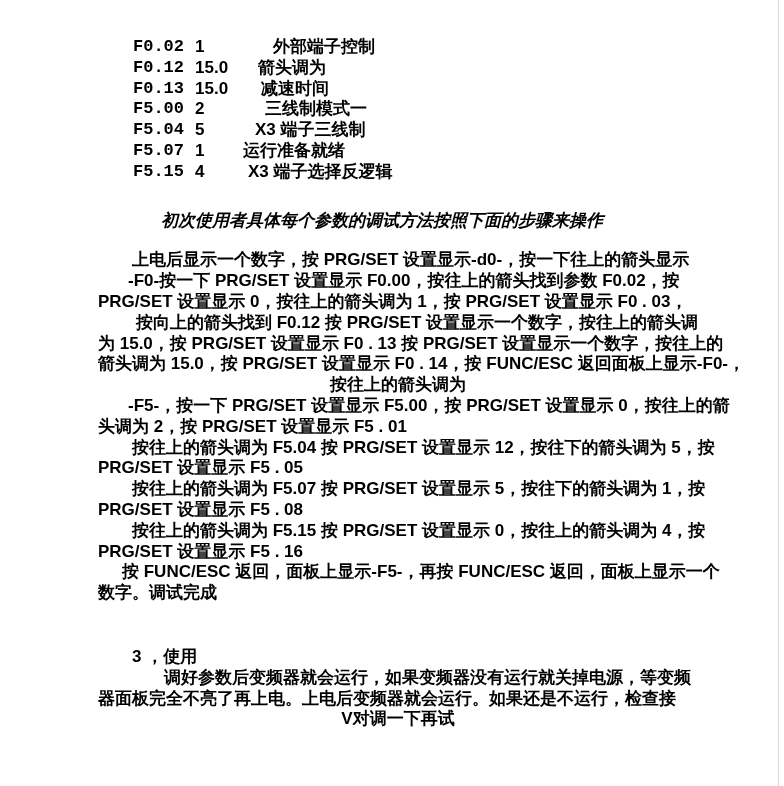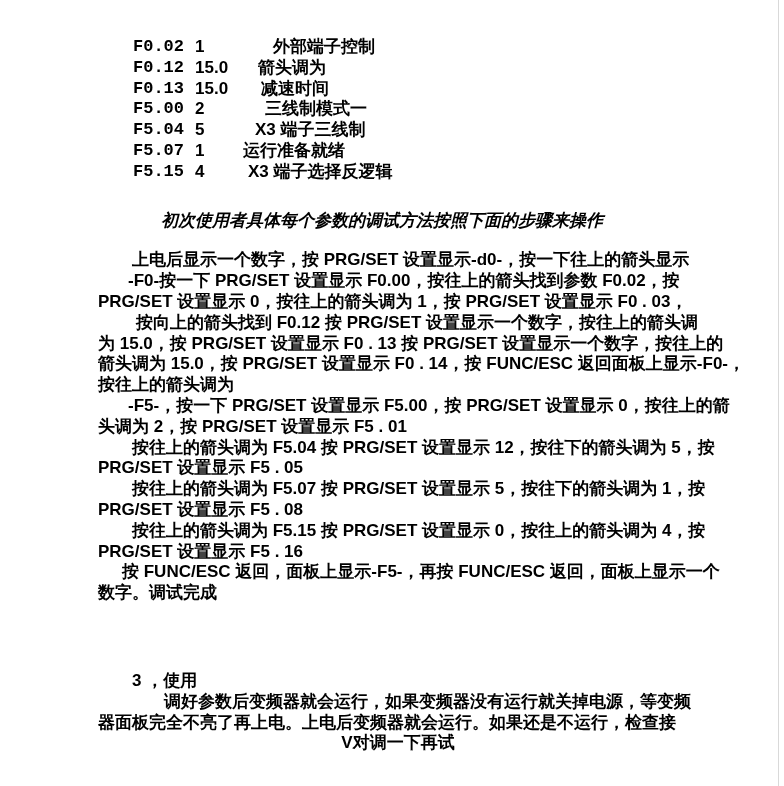--- a/index.html
+++ b/index.html
@@ -44,21 +44,21 @@
     padding-left: 63px;
     line-height: 20.8px;
     white-space: pre;
     font-style: italic;
   }
   .steps { margin-top: 19px; }
   .line {
     line-height: 20.8px;
     white-space: pre;
   }
-  .usage { margin-top: 67px; }
+  .usage { margin-top: 43px; }
   .usage-heading {
     line-height: 20.8px;
     padding-left: 34px;
     white-space: pre;
   }
 </style>
 </head>
 <body>
 
 <div class="page-edge"></div>
@@ -119,21 +119,21 @@
       <div class="line" style="padding-left: 30px;">-F0-按一下 PRG/SET 设置显示 F0.00，按往上的箭头找到参数 F0.02，按</div>
 
       <div class="line" style="padding-left: 0px;">PRG/SET 设置显示 0，按往上的箭头调为 1，按 PRG/SET 设置显示 F0 . 03，</div>
 
       <div class="line" style="padding-left: 34px; text-align: right;">按向上的箭头找到 F0.12 按 PRG/SET 设置显示一个数字，按往上的箭头调</div>
 
       <div class="line" style="padding-left: 0px;">为 15.0，按 PRG/SET 设置显示 F0 . 13 按 PRG/SET 设置显示一个数字，按往上的</div>
 
       <div class="line" style="padding-left: 0px;">箭头调为 15.0，按 PRG/SET 设置显示 F0 . 14，按 FUNC/ESC 返回面板上显示-F0-，</div>
 
-      <div class="line" style="padding-left: 0px;">按往上的箭头调为</div>
+      <div class="line" style="padding-left: 0px; text-align: center;">按往上的箭头调为</div>
 
       <div class="line" style="padding-left: 30px;">-F5-，按一下 PRG/SET 设置显示 F5.00，按 PRG/SET 设置显示 0，按往上的箭</div>
 
       <div class="line" style="padding-left: 0px;">头调为 2，按 PRG/SET 设置显示 F5 . 01</div>
 
       <div class="line" style="padding-left: 34px;">按往上的箭头调为 F5.04 按 PRG/SET 设置显示 12，按往下的箭头调为 5，按</div>
 
       <div class="line" style="padding-left: 0px;">PRG/SET 设置显示 F5 . 05</div>
 
       <div class="line" style="padding-left: 34px;">按往上的箭头调为 F5.07 按 PRG/SET 设置显示 5，按往下的箭头调为 1，按</div>

